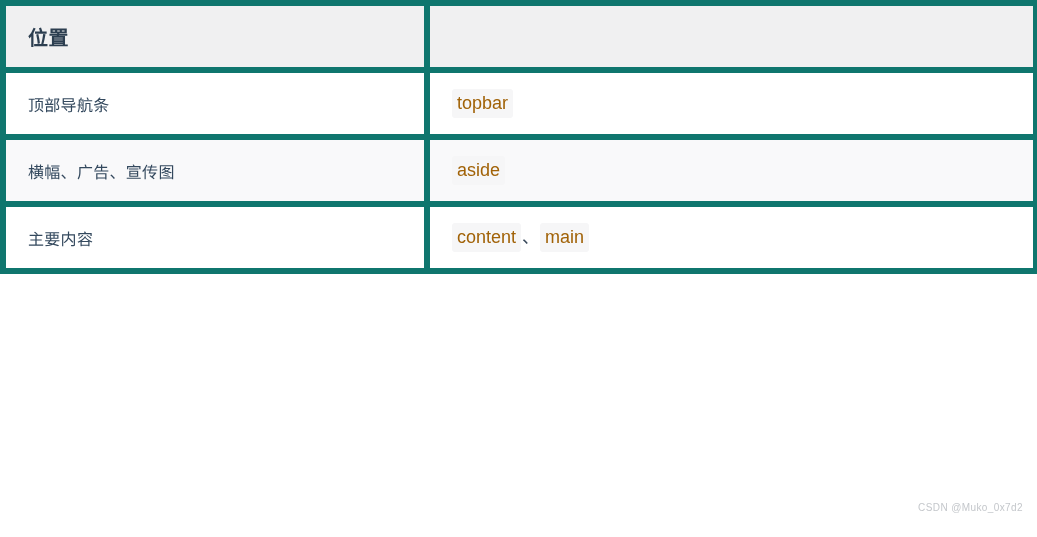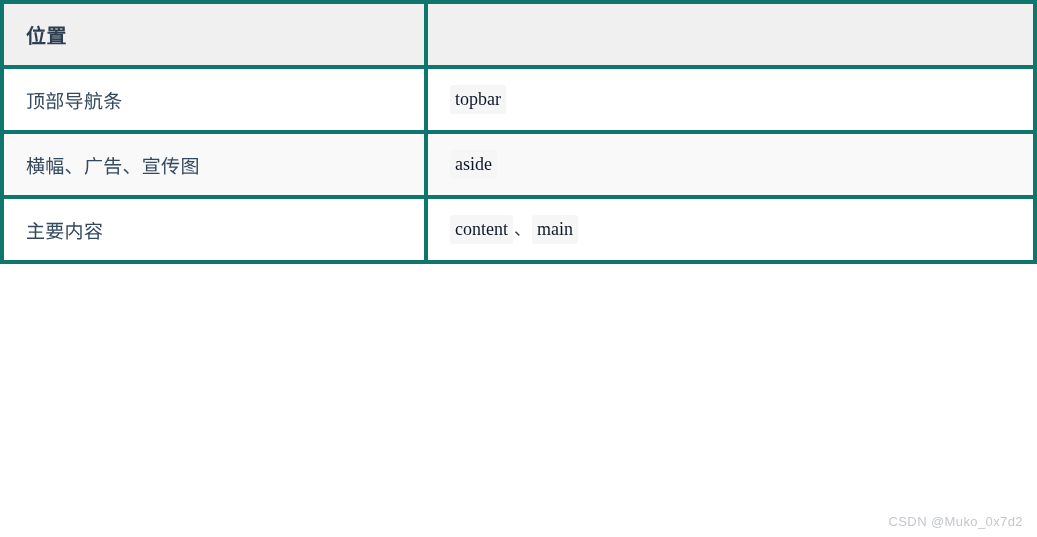--- a/index.html
+++ b/index.html
@@ -30,21 +30,21 @@
     width: 1033px;
     margin: 0;
     background: #ffffff;
   }
 
   table.naming-table col.col-location { width: 424px; }
   table.naming-table col.col-names    { width: 609px; }
 
   table.naming-table th,
   table.naming-table td {
-    border: 4px solid #0f766e;
+    border: 6px solid #0f766e;
     padding: 16px 22px;
     height: 59px;
     vertical-align: middle;
     text-align: left;
     box-sizing: border-box;
   }
 
   table.naming-table thead th {
     background: #f0f0f1;
     color: #2c3e50;
@@ -56,55 +56,55 @@
 
   table.naming-table tbody tr:nth-child(odd) td {
     background: #ffffff;
   }
   table.naming-table tbody tr:nth-child(even) td {
     background: #f9f9fa;
   }
 
   td.location-cell {
     color: #34495e;
-    font-size: 19px;
+    font-size: 16px;
     font-weight: normal;
     letter-spacing: 0.3px;
   }
 
   td.names-cell {
     font-size: 18px;
     white-space: nowrap;
   }
 
   code.name-token {
     display: inline-block;
-    font-family: Liberation Serif, serif;
+    font-family: Liberation Sans, sans-serif;
     font-size: 18px;
-    color: #0f172a;
+    color: #a16207;
     background: #f6f6f7;
     border-radius: 3px;
     padding: 3px 5px;
     line-height: 1.28;
   }
 
   span.name-sep {
     display: inline-block;
     color: #3a4a5c;
     font-family: "DejaVu Sans", "Liberation Sans", sans-serif;
     font-size: 17px;
     padding: 0 1px;
   }
 
   .watermark {
     position: absolute;
     right: 14px;
-    bottom: 8px;
+    bottom: 24px;
     color: #c4c7cb;
-    font-size: 13px;
+    font-size: 10px;
     font-family: "Liberation Sans", "DejaVu Sans", sans-serif;
     letter-spacing: 0.4px;
     white-space: nowrap;
     pointer-events: none;
   }
 </style>
 </head>
 <body>
 
 <div class="page">

